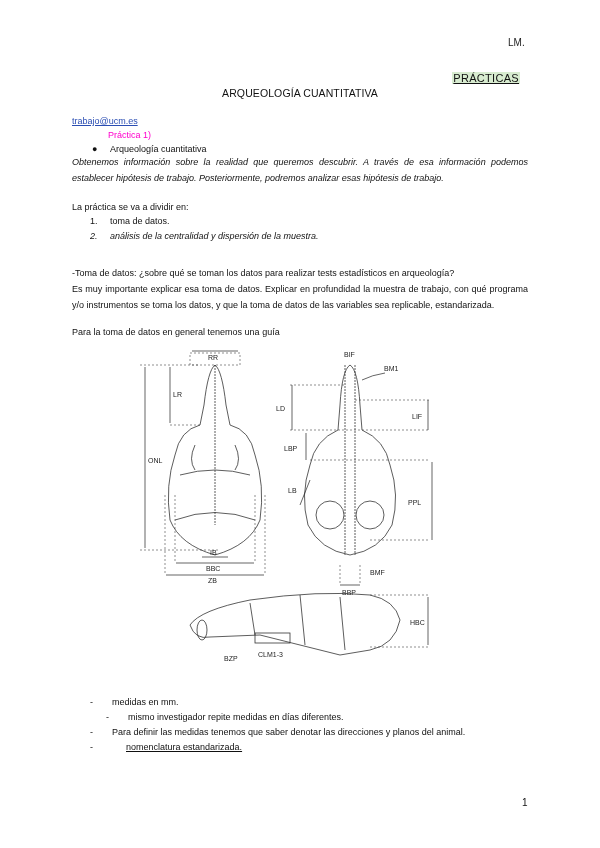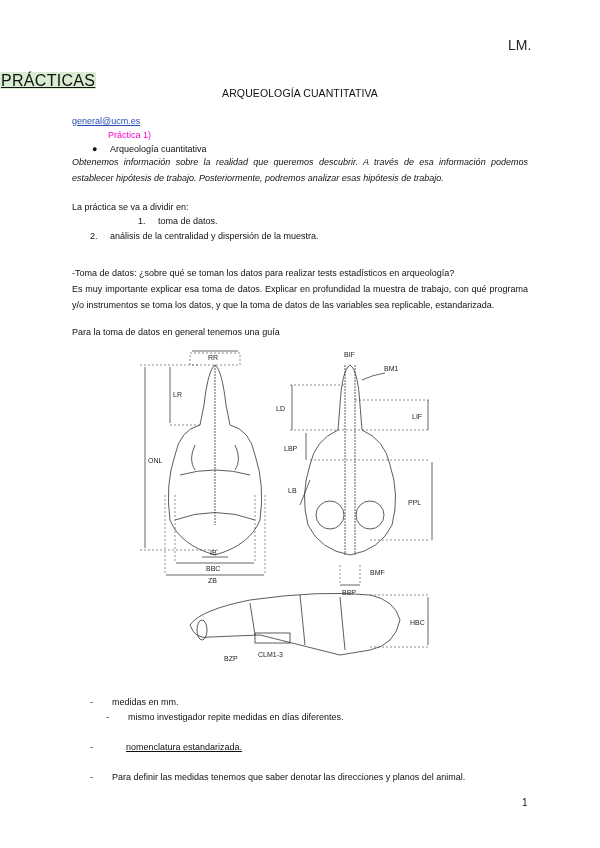--- a/index.html
+++ b/index.html
@@ -1,55 +1,55 @@
 <!DOCTYPE html>
 <html><head>
 <meta charset="utf-8">
 <style>
   html, body { margin: 0; padding: 0; background: #ffffff; }
   body { width: 600px; height: 848px; position: relative; overflow: hidden;
          font-family: "Liberation Sans", sans-serif; color: #111; }
   .page { position: absolute; left: 0; top: 0; width: 600px; height: 848px; background: #fff; }
-  .header-initials { position: absolute; top: 37px; left: 508px; font-size: 14px; color: #222; }
-  .title { position: absolute; top: 72px; left: 0; width: 572px; text-align: left; font-size: 16px; letter-spacing: 0.3px; }
+  .header-initials { position: absolute; top: 37px; left: 508px; font-size: 10px; color: #222; }
+  .title { position: absolute; top: 72px; left: 0; width: 520px; text-align: right; font-size: 11px; letter-spacing: 0.3px; }
   .title span { background: #d8ecd0; text-decoration: underline; padding: 0 1px; }
   .subtitle { position: absolute; top: 87px; left: 0; width: 600px; text-align: center; font-size: 10.5px; letter-spacing: 0.1px; }
   .body-text { position: absolute; left: 72px; width: 456px; font-size: 9px; line-height: 16px; }
   .email { top: 113px; color: #2a4db3; text-decoration: underline; }
   .practica { top: 127px; color: #ff00cc; margin-left: 36px; }
   .bullet-line { top: 141px; left: 110px; }
   .bullet-line .dot { position: absolute; left: -18px; top: 0; }
   .para1 { top: 154px; text-align: justify; text-align-last: left; font-style: italic; }
   .divide { top: 199px; }
   .olist { left: 90px; }
   .olist .num { display: inline-block; width: 20px; }
-  .ol1 { top: 213px; margin-left: 48px; }
-  .ol2 { top: 228px; }
+  .ol1 { top: 213px; }
+  .ol2 { top: 228px; font-style: italic; }
   .para2 { top: 257px; text-align: justify; margin-top: 8px; }
   .guide { top: 324px; }
   .ulist { left: 90px; }
   .ulist .dash { display: inline-block; width: 22px; }
-  .u1 { top: 694px; } .u2 { top: 709px; margin-left: 16px; } .u3 { top: 724px; margin-top: 45px; } .u4 { top: 739px; }
+  .u1 { top: 694px; } .u2 { top: 709px; margin-left: 16px; } .u3 { top: 724px; } .u4 { top: 739px; }
   .u4 .txt { text-decoration: underline; padding-left: 14px; }
   .page-num { position: absolute; top: 797px; left: 522px; font-size: 10px; }
   .figure { position: absolute; left: 140px; top: 345px; width: 330px; height: 340px; }
   .figure svg { width: 100%; height: 100%; }
   .lbl { font-family: "Liberation Sans", sans-serif; font-size: 7px; fill: #222; }
 </style>
 </head>
 <body>
 
 <div class="page">
 
   <div class="header-initials">LM.</div>
 
   <div class="title"><span>PRÁCTICAS</span></div>
   <div class="subtitle">ARQUEOLOGÍA CUANTITATIVA</div>
 
-  <div class="body-text email">general@ucm.es</div>
+  <div class="body-text email">trabajo@ucm.es</div>
   <div class="body-text practica">Práctica 1)</div>
 
   <div class="body-text bullet-line">
     <span class="dot">●</span>
     <span>Arqueología cuantitativa</span>
   </div>
 
   <div class="body-text para1">Obtenemos información sobre la realidad que queremos descubrir. A través de esa información podemos establecer hipótesis de trabajo. Posteriormente, podremos analizar esas hipótesis de trabajo.</div>
 
   <div class="body-text divide">La práctica se va a dividir en:</div>

